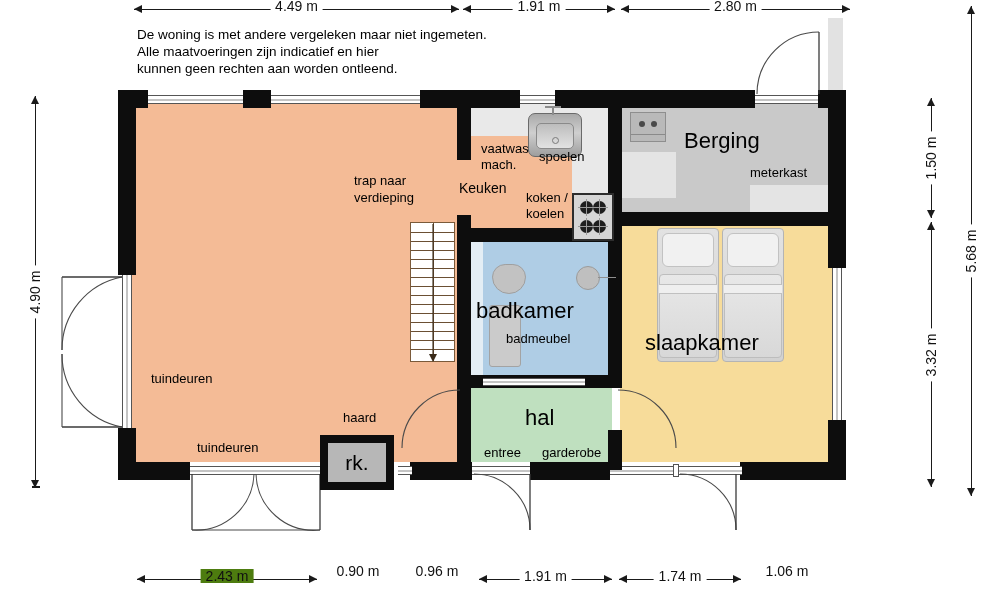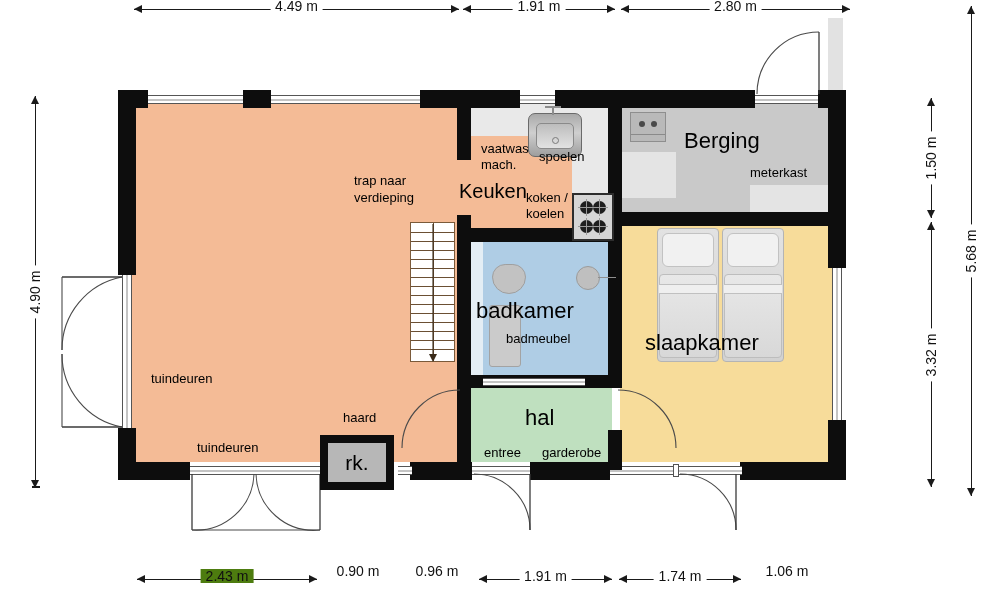--- a/index.html
+++ b/index.html
@@ -57,21 +57,21 @@
   .arrow-u { top: 0; border-bottom: 8px solid #1a1a1a; }
   .arrow-d { bottom: 0; border-top: 8px solid #1a1a1a; }
 
   
   .room { position: absolute; }
   .room-label {
     position: absolute; color: #000; white-space: nowrap;
     font-family: "Liberation Sans", sans-serif;
   }
   .big-label  { font-size: 22px; }
-  .mid-label  { font-size: 20px; }
+  .mid-label  { font-size: 14px; }
   .small-label{ font-size: 13px; }
 
   
   .wall { position: absolute; background: #0d0d0d; }
 
   
   .win {
     position: absolute; background: #ffffff;
     border-top: 1.2px solid #555; border-bottom: 1.2px solid #555;
   }
@@ -196,20 +196,23 @@
     <div class="lbl" style="position:absolute; left:50%; transform:translateX(-50%); background:#fff; top:-1px;">1.91 m</div>
   </div>
   <div class="abs dim-h" style="left:621px; top:0px; width:229px;">
     <div class="line">
         <span class="arrow-l"></span>
         <span class="arrow-r"></span>
       </div>
     <div class="lbl" style="position:absolute; left:50%; transform:translateX(-50%); background:#fff; top:-1px;">2.80 m</div>
   </div>
 
+  <div class="abs" id="disclaimer">De woning is met andere vergeleken maar niet ingemeten.
+Alle maatvoeringen zijn indicatief en hier
+kunnen geen rechten aan worden ontleend.</div>
 
   <div class="abs dim-v" style="left:26px; top:96px; height:392px;">
     <div class="vline">
         <span class="arrow-u"></span>
         <span class="arrow-d"></span>
       </div>
     <div class="vlbl" style="position:absolute; top:50%; transform:translateY(-50%) rotate(180deg); background:#fff;">4.90 m</div>
   </div>
   <div class="abs" style="left:32px; top:486px; width:8px; height:2px; background:#1a1a1a;"></div>
 

